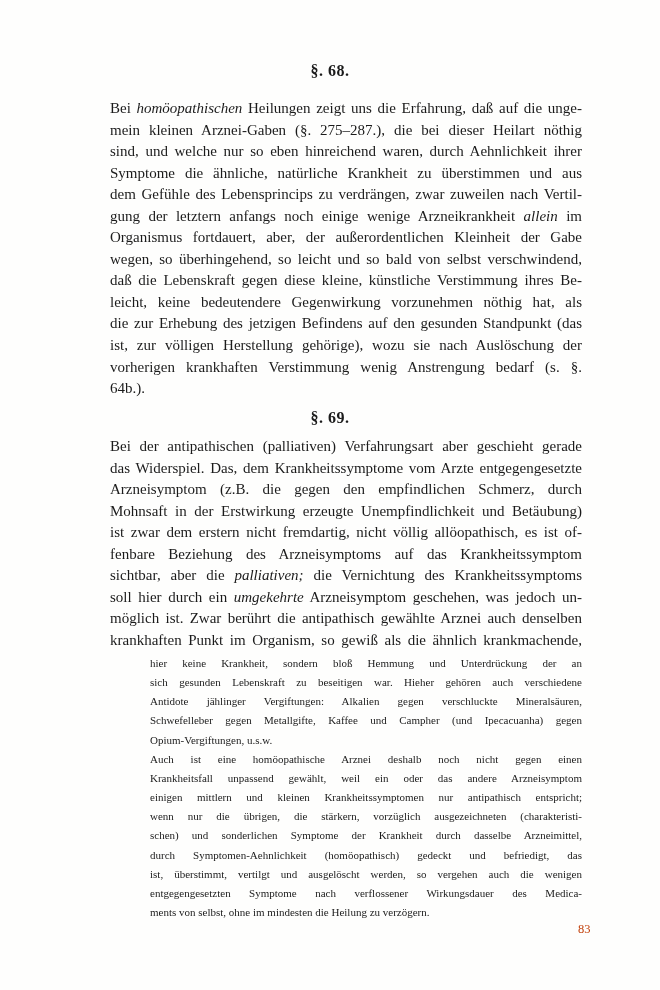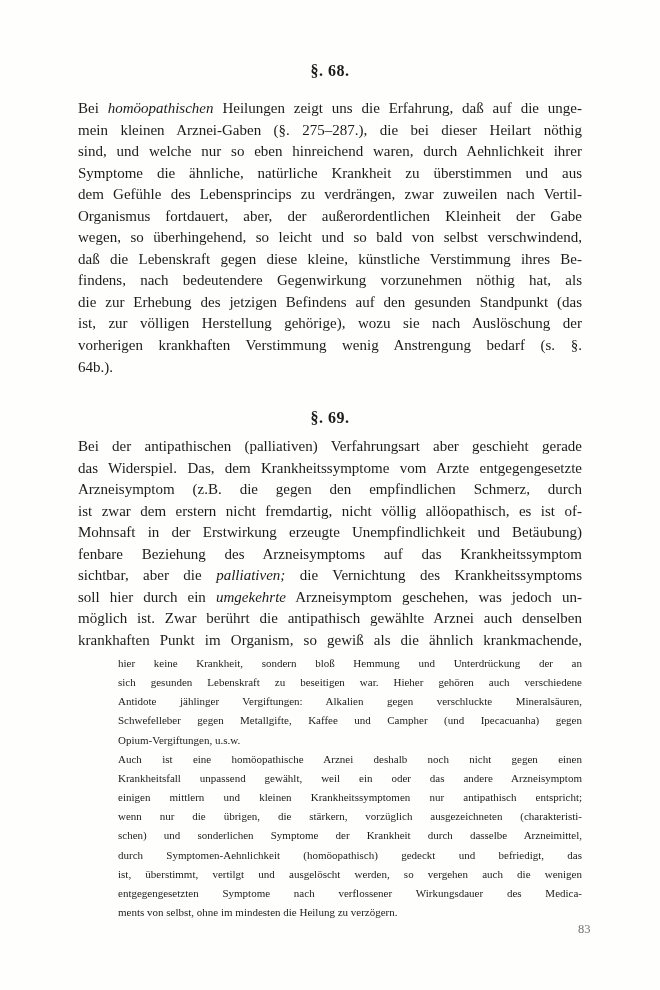--- a/index.html
+++ b/index.html
@@ -31,61 +31,63 @@
   .footnote-block {
     position:absolute;
     top:654px; left:118px; width:464px;
     font-size:11px;
     line-height:19.15px;
   }
   .tline {
     text-align:justify;
     text-align-last:justify;
     white-space:normal;
+    margin-left:32px;
   }
   .tline.last { text-align-last:left; }
   .it { font-style:italic; }
   .pageno {
     position:absolute;
     top:922px; left:578px;
     font-size:12.5px;
-    color:#737373;
+    color:#c2410c;
   }
 </style>
 </head>
 <body>
 
 <div class="page">
 
   <div class="heading" id="h68">§. 68.</div>
 
   <div class="body-block" id="p68">
       <div class="tline"><span>Bei </span><span class="it">homöopathischen</span><span> Heilungen zeigt uns die Erfahrung, daß auf die unge-</span></div>
       <div class="tline"><span>mein kleinen Arznei-Gaben (§. 275–287.), die bei dieser Heilart nöthig</span></div>
       <div class="tline"><span>sind, und welche nur so eben hinreichend waren, durch Aehnlichkeit ihrer</span></div>
       <div class="tline"><span>Symptome die ähnliche, natürliche Krankheit zu überstimmen und aus</span></div>
       <div class="tline"><span>dem Gefühle des Lebensprincips zu verdrängen, zwar zuweilen nach Vertil-</span></div>
+      <div class="tline"><span>gung der letztern anfangs noch einige wenige Arzneikrankheit </span><span class="it">allein</span><span> im</span></div>
       <div class="tline"><span>Organismus fortdauert, aber, der außerordentlichen Kleinheit der Gabe</span></div>
       <div class="tline"><span>wegen, so überhingehend, so leicht und so bald von selbst verschwindend,</span></div>
       <div class="tline"><span>daß die Lebenskraft gegen diese kleine, künstliche Verstimmung ihres Be-</span></div>
-      <div class="tline"><span>findens, nach bedeutendere Gegenwirkung vorzunehmen nöthig hat, als</span></div>
+      <div class="tline"><span>leicht, keine bedeutendere Gegenwirkung vorzunehmen nöthig hat, als</span></div>
       <div class="tline"><span>die zur Erhebung des jetzigen Befindens auf den gesunden Standpunkt (das</span></div>
       <div class="tline"><span>ist, zur völligen Herstellung gehörige), wozu sie nach Auslöschung der</span></div>
       <div class="tline"><span>vorherigen krankhaften Verstimmung wenig Anstrengung bedarf (s. §.</span></div>
       <div class="tline last"><span>64b.).</span></div>
     </div>
 
   <div class="heading" id="h69">§. 69.</div>
 
   <div class="body-block" id="p69">
       <div class="tline"><span>Bei der antipathischen (palliativen) Verfahrungsart aber geschieht gerade</span></div>
       <div class="tline"><span>das Widerspiel. Das, dem Krankheitssymptome vom Arzte entgegengesetzte</span></div>
       <div class="tline"><span>Arzneisymptom (z.B. die gegen den empfindlichen Schmerz, durch</span></div>
+      <div class="tline"><span>Mohnsaft in der Erstwirkung erzeugte Unempfindlichkeit und Betäubung)</span></div>
       <div class="tline"><span>ist zwar dem erstern nicht fremdartig, nicht völlig allöopathisch, es ist of-</span></div>
-      <div class="tline"><span>Mohnsaft in der Erstwirkung erzeugte Unempfindlichkeit und Betäubung)</span></div>
       <div class="tline"><span>fenbare Beziehung des Arzneisymptoms auf das Krankheitssymptom</span></div>
       <div class="tline"><span>sichtbar, aber die </span><span class="it">palliativen;</span><span> die Vernichtung des Krankheitssymptoms</span></div>
       <div class="tline"><span>soll hier durch ein </span><span class="it">umgekehrte</span><span> Arzneisymptom geschehen, was jedoch un-</span></div>
       <div class="tline"><span>möglich ist. Zwar berührt die antipathisch gewählte Arznei auch denselben</span></div>
       <div class="tline"><span>krankhaften Punkt im Organism, so gewiß als die ähnlich krankmachende,</span></div>
     </div>
 
   <div class="footnote-block">
     <div>
         <div class="tline"><span>hier keine Krankheit, sondern bloß Hemmung und Unterdrückung der an</span></div>

